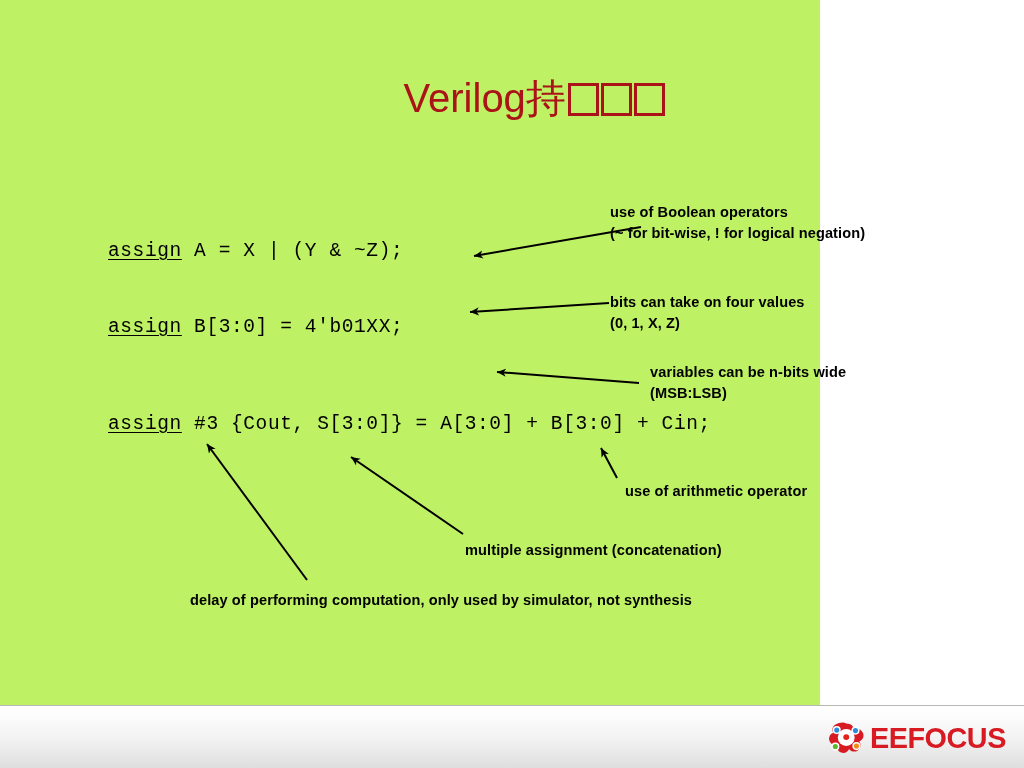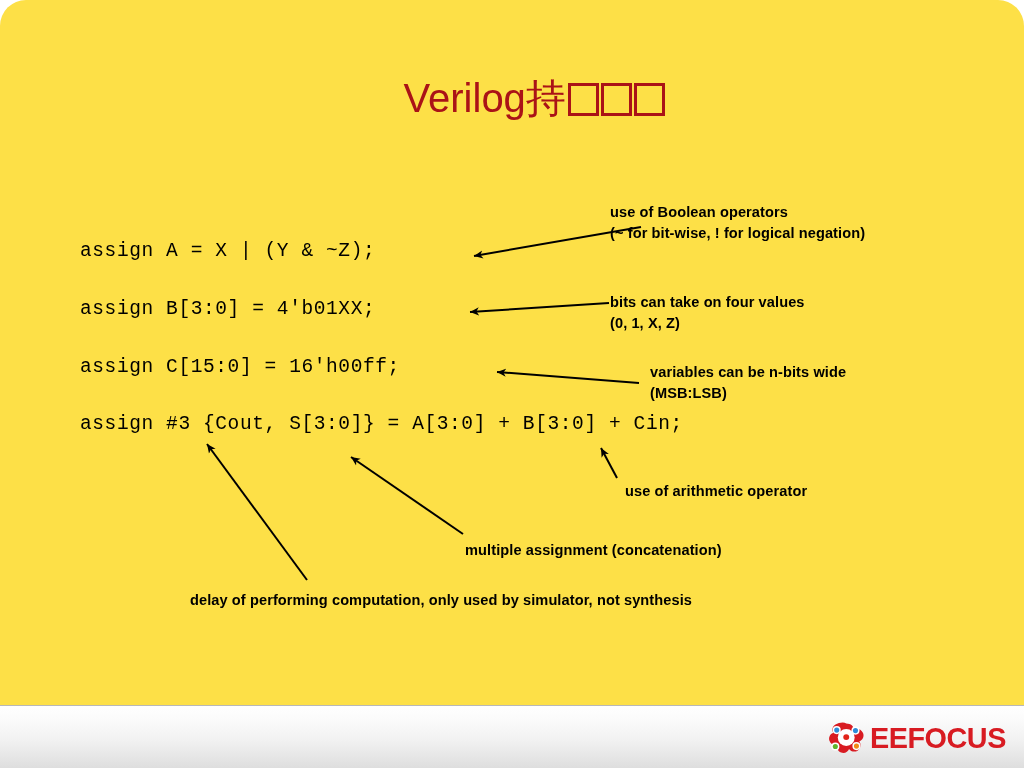--- a/index.html
+++ b/index.html
@@ -8,24 +8,23 @@
     background: #ffffff;
   }
   body {
     width: 1024px;
     height: 768px;
     overflow: hidden;
     font-family: "Liberation Sans", sans-serif;
   }
   #slide {
     position: relative;
-    width: 1024px;
+    width: 820px;
     height: 768px;
-    background: #fde047;
-    border-radius: 26px;
+    background: #bef264;
   }
 
   
   #slide-title {
     position: absolute;
     left: 0;
     top: 26px;
     width: 1024px;
     text-align: center;
     color: #AA1317;
@@ -51,24 +50,26 @@
     position: absolute;
     left: 80px;
     font-family: "Liberation Mono", "DejaVu Sans Mono", monospace;
     font-size: 19.5px;
     color: #000000;
     white-space: pre;
     letter-spacing: 0.6px;
     line-height: 22px;
   }
   .code-line .kw {
+    text-decoration: underline;
     text-underline-offset: 3px;
+    margin-left: 28px;
   }
   #code-line-1 { top: 240px; }
-  #code-line-2 { top: 298px; text-align: right; }
+  #code-line-2 { top: 316px; text-align: right; }
   #code-line-3 { top: 356px; }
   #code-line-4 { top: 413px; text-align: right; }
 
   
   .annotation {
     position: absolute;
     font-family: "Liberation Sans", sans-serif;
     font-weight: bold;
     font-size: 15.5px;
     color: #000000;
@@ -132,21 +133,20 @@
 <div id="slide">
 
   <div id="slide-title">
     <span>Verilog持</span><span class="tofu"></span><span class="tofu"></span><span class="tofu"></span>
   </div>
 
   <div class="code-line" id="code-line-1"><span class="kw">assign</span><span> A = X | (Y &amp; ~Z);</span></div>
 
   <div class="code-line" id="code-line-2"><span class="kw">assign</span><span> B[3:0] = 4'b01XX;</span></div>
 
-  <div class="code-line" id="code-line-3"><span class="kw">assign</span><span> C[15:0] = 16'h00ff;</span></div>
 
   <div class="code-line" id="code-line-4"><span class="kw">assign</span><span> #3 {Cout, S[3:0]} = A[3:0] + B[3:0] + Cin;</span></div>
 
   <div class="annotation" id="ann-boolean">use of Boolean operators<br>(~ for bit-wise, ! for logical negation)</div>
   <div class="annotation" id="ann-fourvals">bits can take on four values<br>(0, 1, X, Z)</div>
   <div class="annotation" id="ann-nbits">variables can be n-bits wide<br>(MSB:LSB)</div>
   <div class="annotation" id="ann-arith">use of arithmetic operator</div>
   <div class="annotation" id="ann-multi">multiple assignment (concatenation)</div>
   <div class="annotation" id="ann-delay">delay of performing computation, only used by simulator, not synthesis</div>
 

